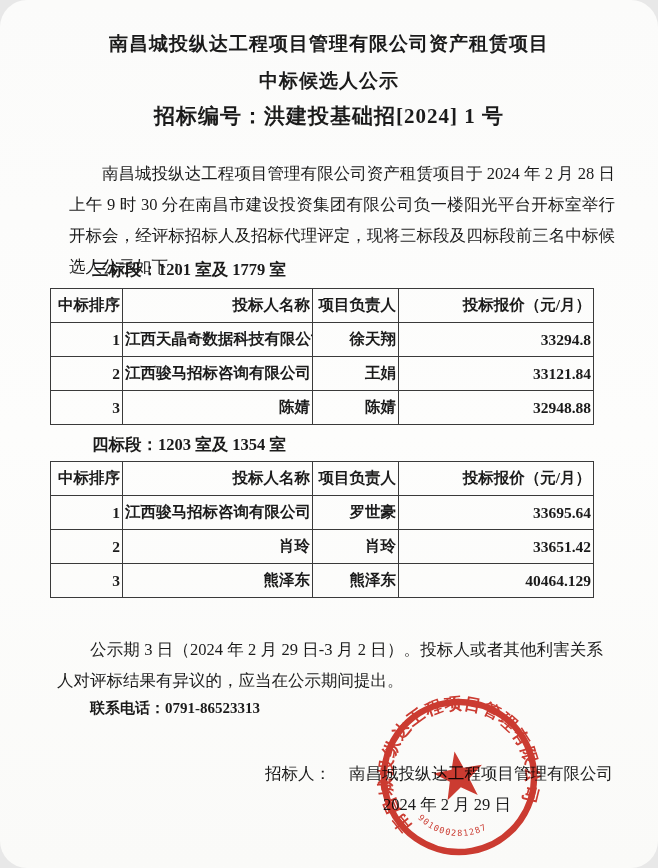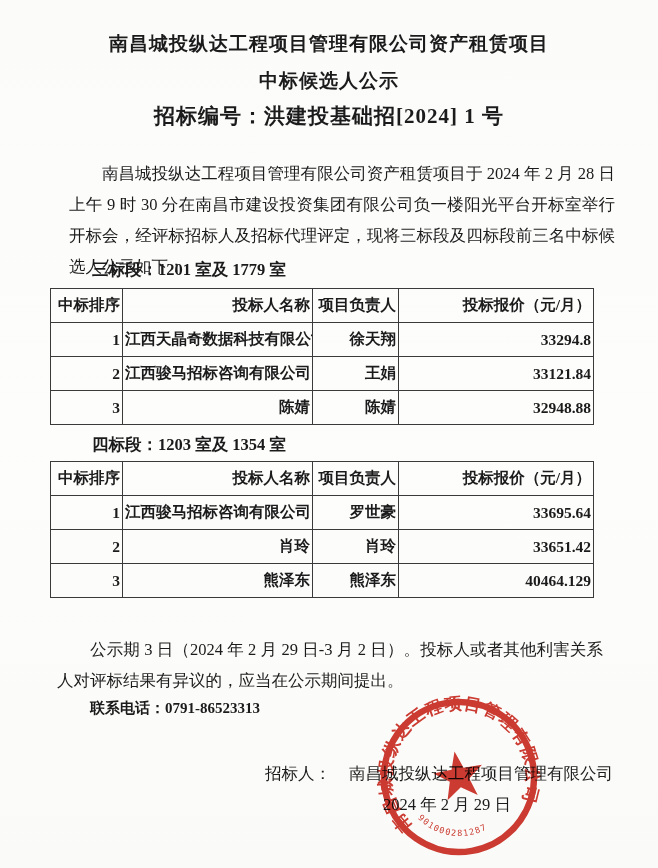--- a/index.html
+++ b/index.html
@@ -4,20 +4,21 @@
 <style>
   html,body { margin:0; padding:0; background:#e8e8e8; }
   .page {
     position:relative;
     width:658px; height:868px;
     margin:0 auto;
     background:linear-gradient(180deg,#fbfbfa 0%, #fdfdfc 50%, #fafaf8 100%);
     font-family:"Liberation Serif","DejaVu Serif",serif;
     color:#1b1b1b;
     overflow:hidden;
+    border-radius:27px;
   }
   .abs { position:absolute; }
   .center { left:0; right:0; text-align:center; }
   .title1 { top:31px;  font-size:19px; font-weight:bold; letter-spacing:1px; }
   .title2 { top:68px;  font-size:19px; font-weight:bold; letter-spacing:1px; }
   .title3 { top:102px; font-size:21px; font-weight:bold; letter-spacing:1px; }
   .intro  { top:146px; left:57px; width:546px;
             font-size:16.5px; line-height:31px; text-indent:33px;
             text-align:justify; margin:12px; }
   .sec-heading { font-size:16.5px; font-weight:bold; }

